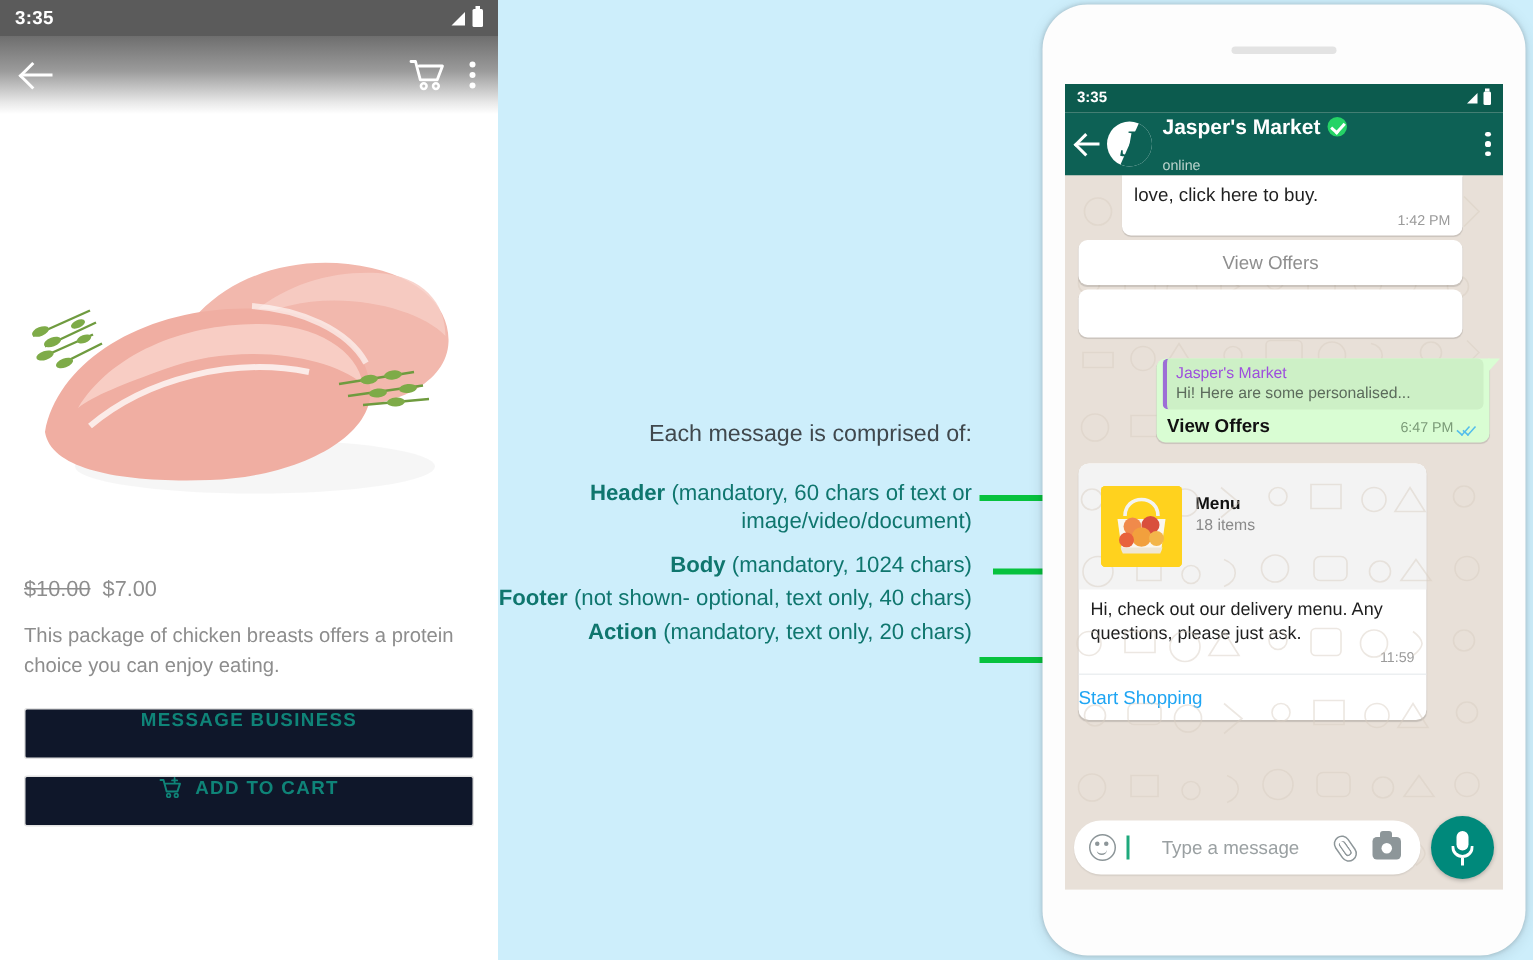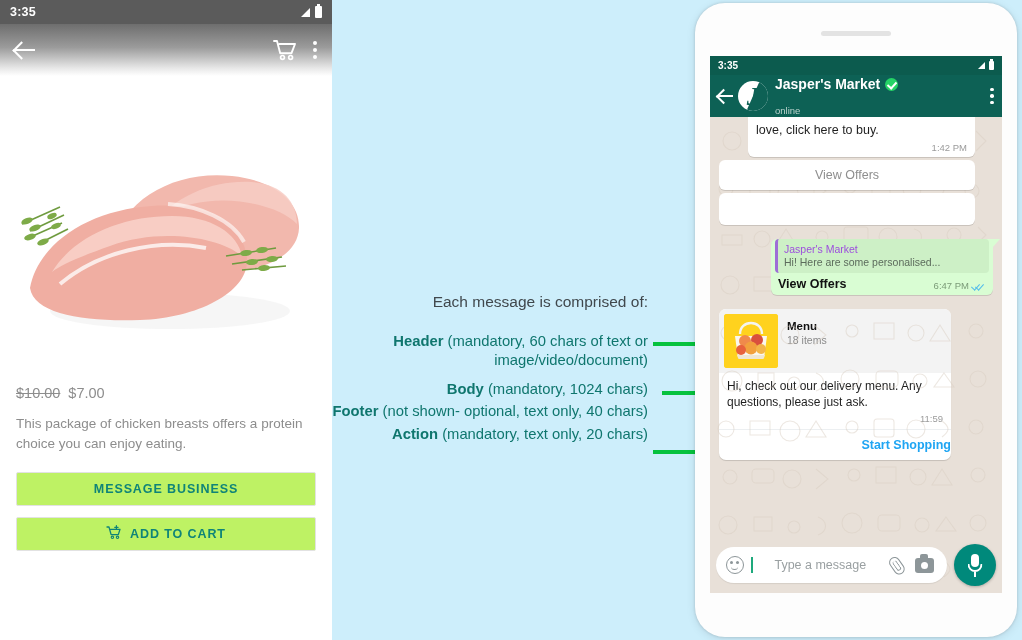--- a/index.html
+++ b/index.html
@@ -74,30 +74,30 @@
     margin: 14px 16px 0 16px; letter-spacing: .1px;
   }
   .p-prices { margin: 9px 16px 0 16px; font-size: 14.5px; color: #8d8d8d; }
   .p-prices .old { text-decoration: line-through; margin-right: 8px; }
   .p-desc {
     margin: 13px 16px 0 16px; font-size: 13.5px; color: #8d8d8d; line-height: 1.48;
   }
   .p-buttons { margin: 18px 16px 0 16px; }
   .btn-outline {
     height: 34px; border: 1px solid #e2e2e2; border-radius: 2px;
-    background: #bef264; color: #0f8478;
+    background: #0f172a; color: #0f8478;
     font-size: 12.5px; font-weight: bold; letter-spacing: .9px;
-    display: flex; align-items: center; justify-content: center;
+    display: flex; align-items: flex-start; justify-content: center;
     margin-bottom: 11px; cursor: pointer;
   }
   .btn-outline .cart-glyph { margin-right: 8px; display: inline-block; }
 
   
   .mid {
-    position: absolute; left: 332px; top: 12px;
+    position: absolute; left: 332px; top: 0;
     width: 358px; height: 539px;
   }
   .anno-head {
     position: absolute; right: 42px; top: 281px;
     font-size: 15.5px; color: #40484d; white-space: nowrap;
   }
   .anno-list {
     position: absolute; right: 42px; top: 320px;
     width: 330px; text-align: right;
   }
@@ -235,36 +235,36 @@
   }
   .ticks::before { left: 1px; }
   .ticks::after { left: 5px; }
 
   .card {
     margin-top: 14px; margin-right: 42px;
     background: #fff; border-radius: 7px;
     box-shadow: 0 1px .7px rgba(0,0,0,.15);
     overflow: hidden;
   }
-  .card-top { display: flex; padding: 5px; background: #f3f3f3; }
+  .card-top { display: flex; padding: 15px; background: #f3f3f3; }
   .card-thumb {
     width: 54px; height: 54px; border-radius: 3px; flex: none;
     background: #ffd21e; position: relative; overflow: hidden;
   }
   .card-meta { padding: 6px 0 0 9px; }
   .card-title { font-size: 11.5px; font-weight: bold; color: #111; }
   .card-sub { font-size: 10.5px; color: #8a8a8a; margin-top: 2px; }
   .card-body {
     padding: 6px 8px 2px 8px; font-size: 12px; color: #1f1f1f; line-height: 1.32;
   }
   .card-time { text-align: right; font-size: 9.5px; color: #9b9b9b; padding: 0 8px 5px 0; }
   .card-action {
     border-top: 1px solid #eceff1; height: 31px;
-    display: flex; align-items: center; justify-content: flex-end;
-    font-size: 12.5px; font-weight: bold; color: #1fa5f3; cursor: pointer;
+    display: flex; align-items: center; justify-content: flex-start;
+    font-size: 12.5px; font-weight: normal; color: #1fa5f3; cursor: pointer;
   }
 
   .wa-input {
     position: absolute; left: 0; bottom: 0; width: 100%;
     height: 56px; display: flex; align-items: center; padding: 0 6px; text-align: center;
   }
   .input-pill {
     flex: 1; height: 36px; background: #fff; border-radius: 20px;
     display: flex; align-items: center; padding: 0 10px;
     box-shadow: 0 1px 1px rgba(0,0,0,.08);

